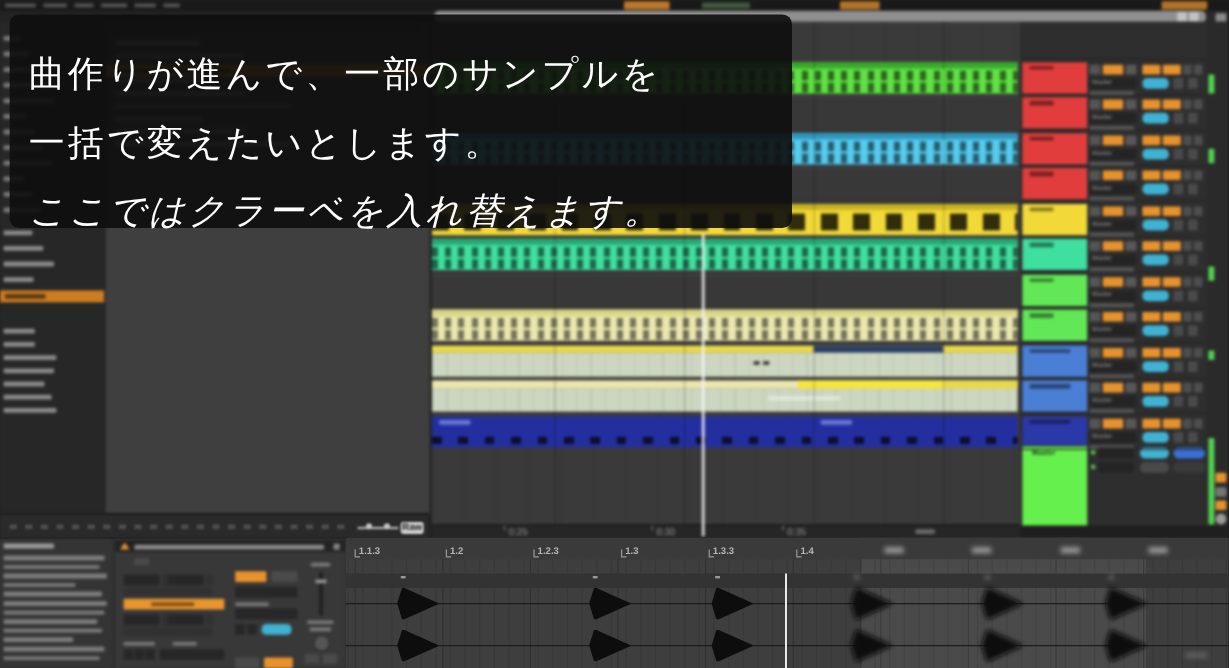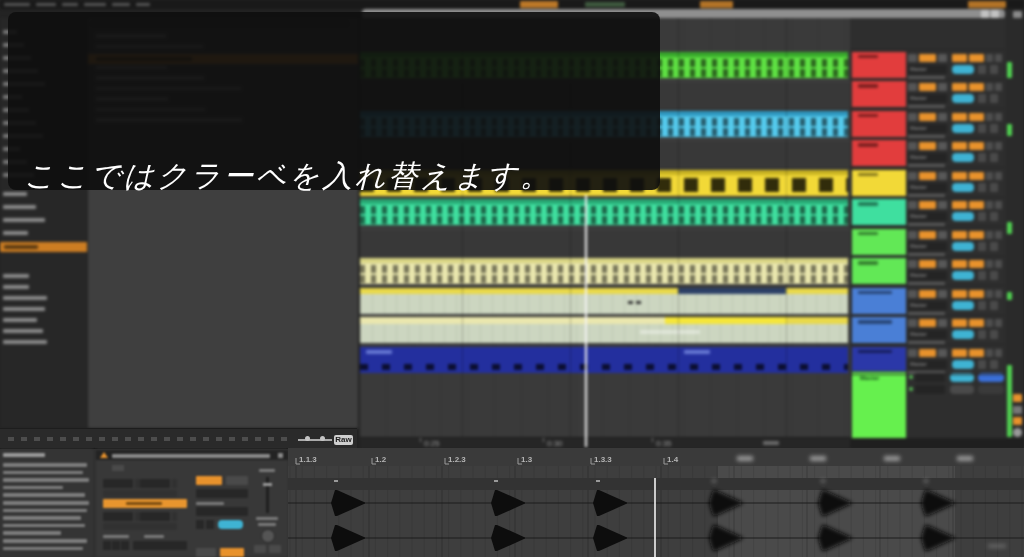--- a/index.html
+++ b/index.html
@@ -557,15 +557,17 @@
         <rect x="449" y="8" width="16" height="5" fill="#9a9a9a"></rect>
         <rect x="522" y="8" width="16" height="5" fill="#9a9a9a"></rect>
         <rect x="596" y="8" width="16" height="5" fill="#9a9a9a"></rect>
         <rect x="669" y="8" width="16" height="5" fill="#9a9a9a"></rect>
         <rect x="700" y="96" width="18" height="4" fill="#8a8a8a" opacity="0.5"></rect>
       </g>
       <line x1="367" y1="30" x2="367" y2="109" stroke="#f2f2f2" stroke-width="1.6"></line>
     </svg>
 
   <div id="caption">
+    <div class="cline" style="top:30px;">曲作りが進んで、一部のサンプルを</div>
+    <div class="cline" style="top:87px;">一括で変えたいとします。</div>
     <div class="cline" style="top:144px;font-style:italic;">ここではクラーベを入れ替えます。</div>
   </div>
 </div>
 
 </body></html>

